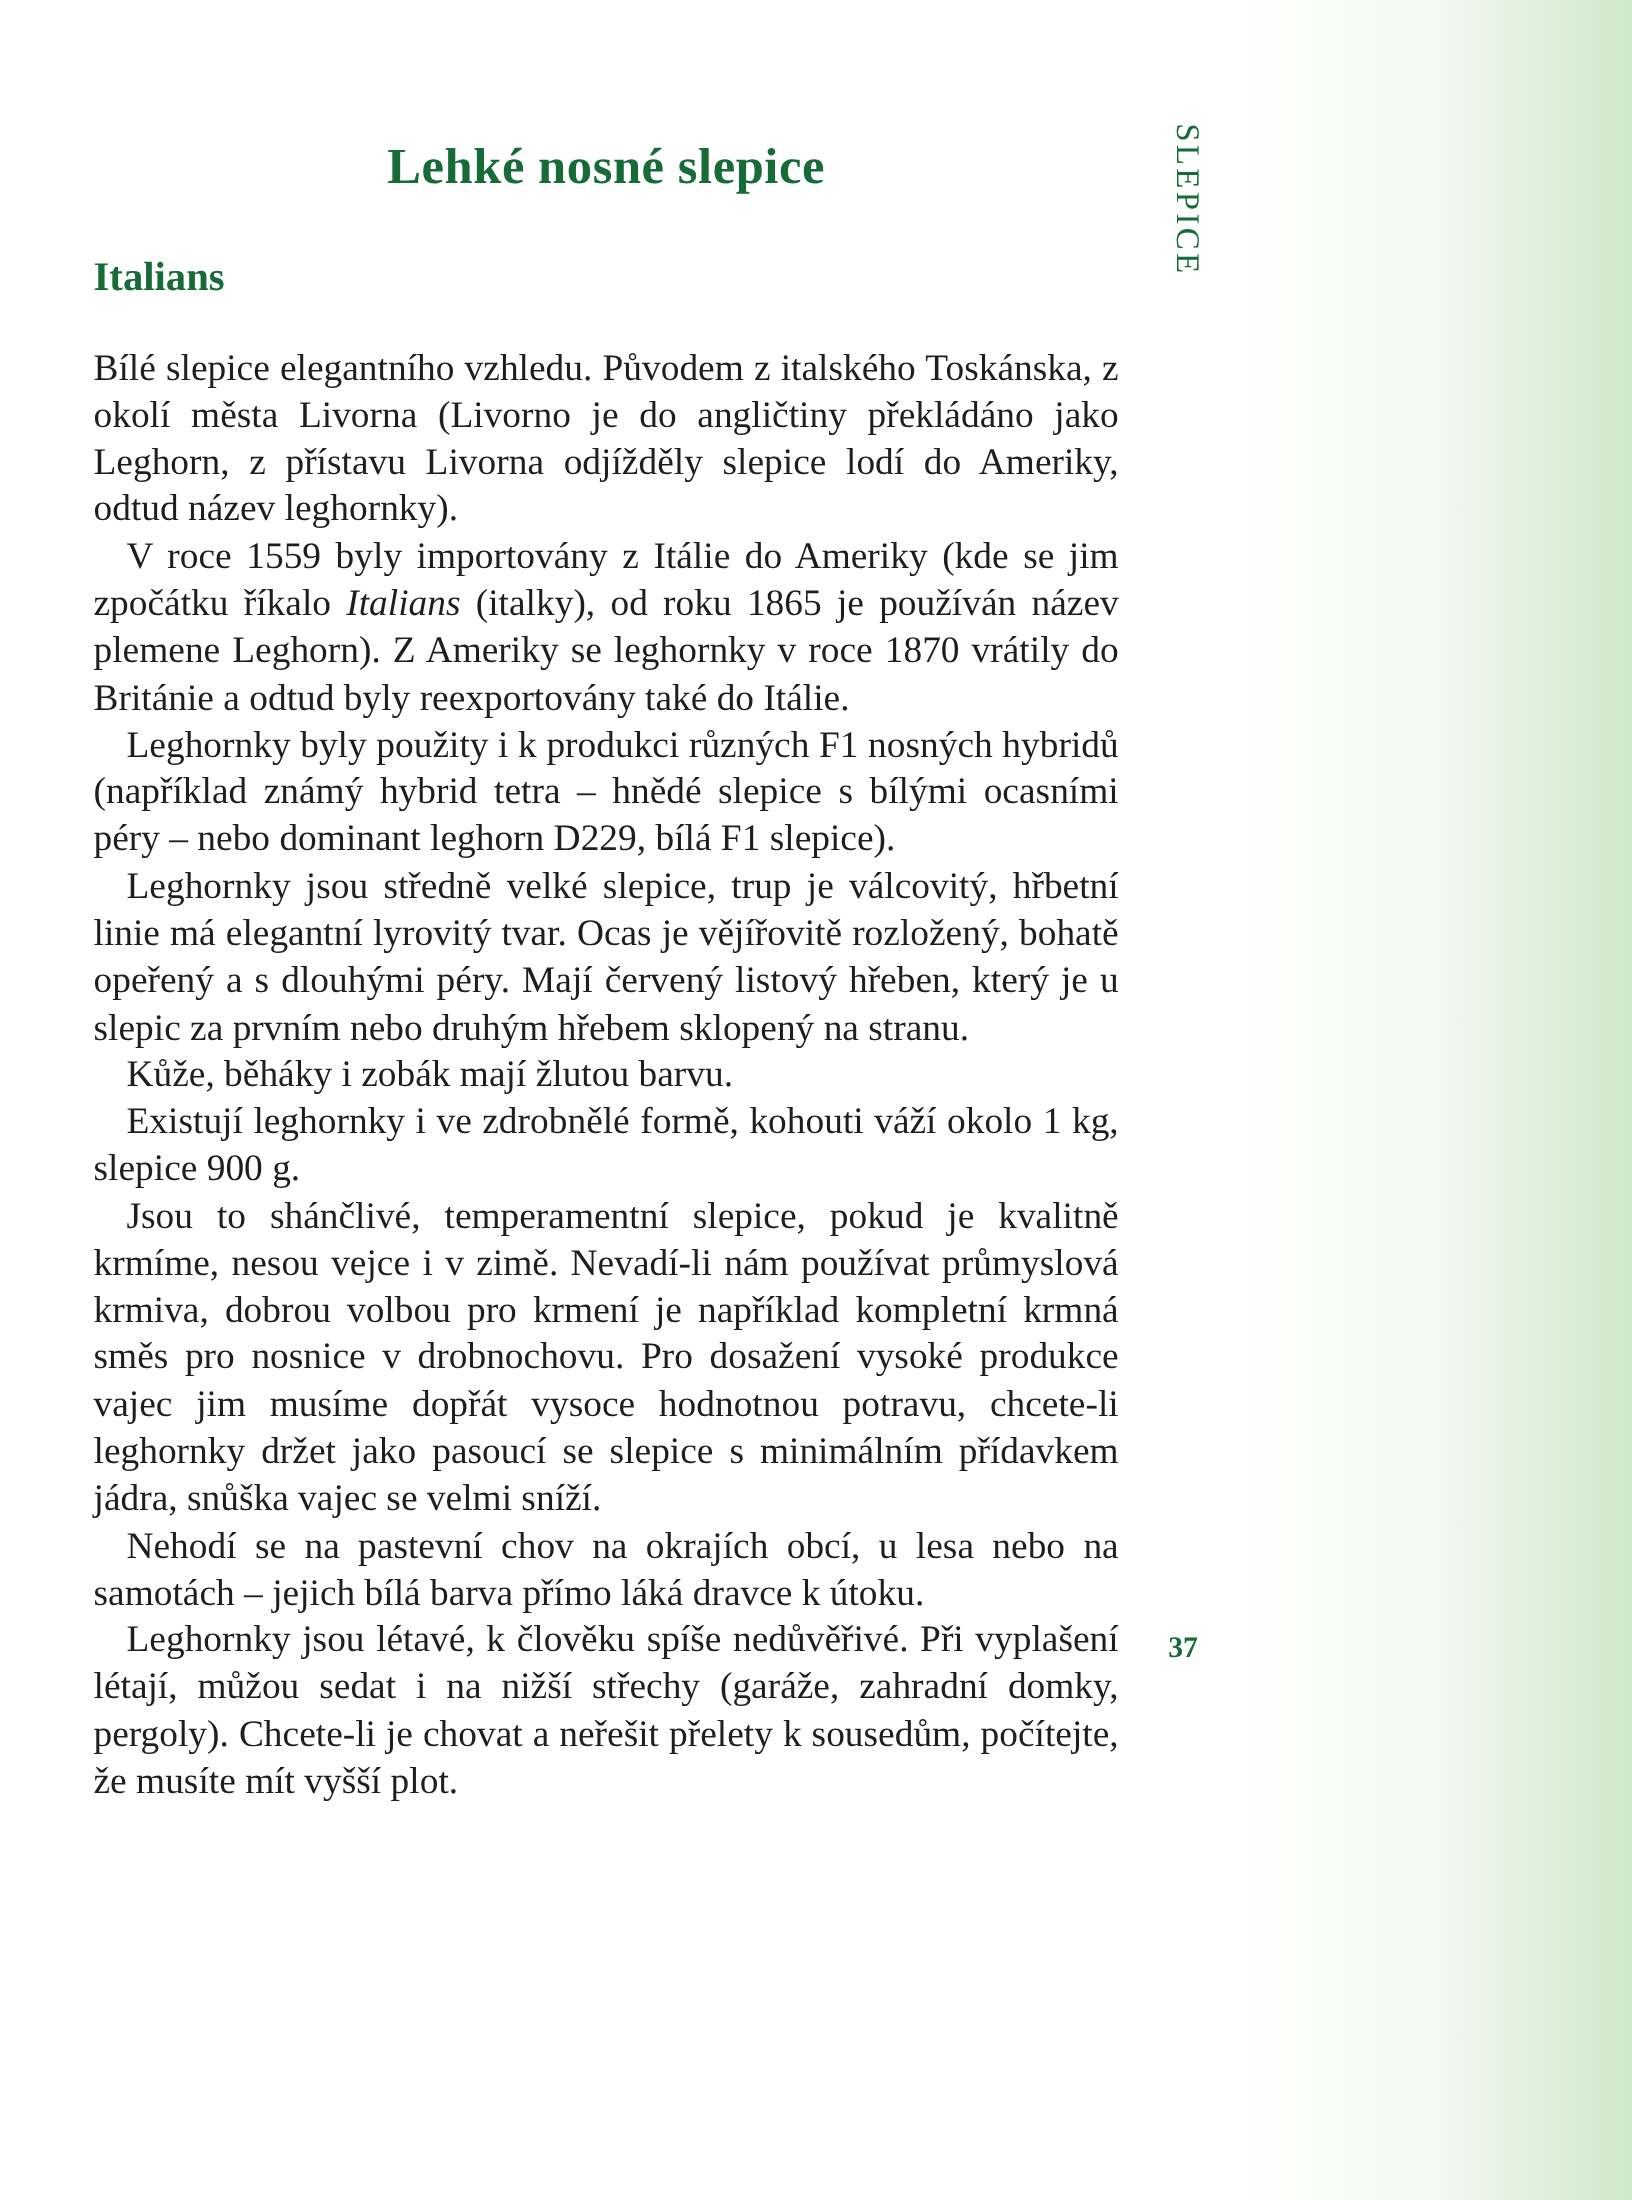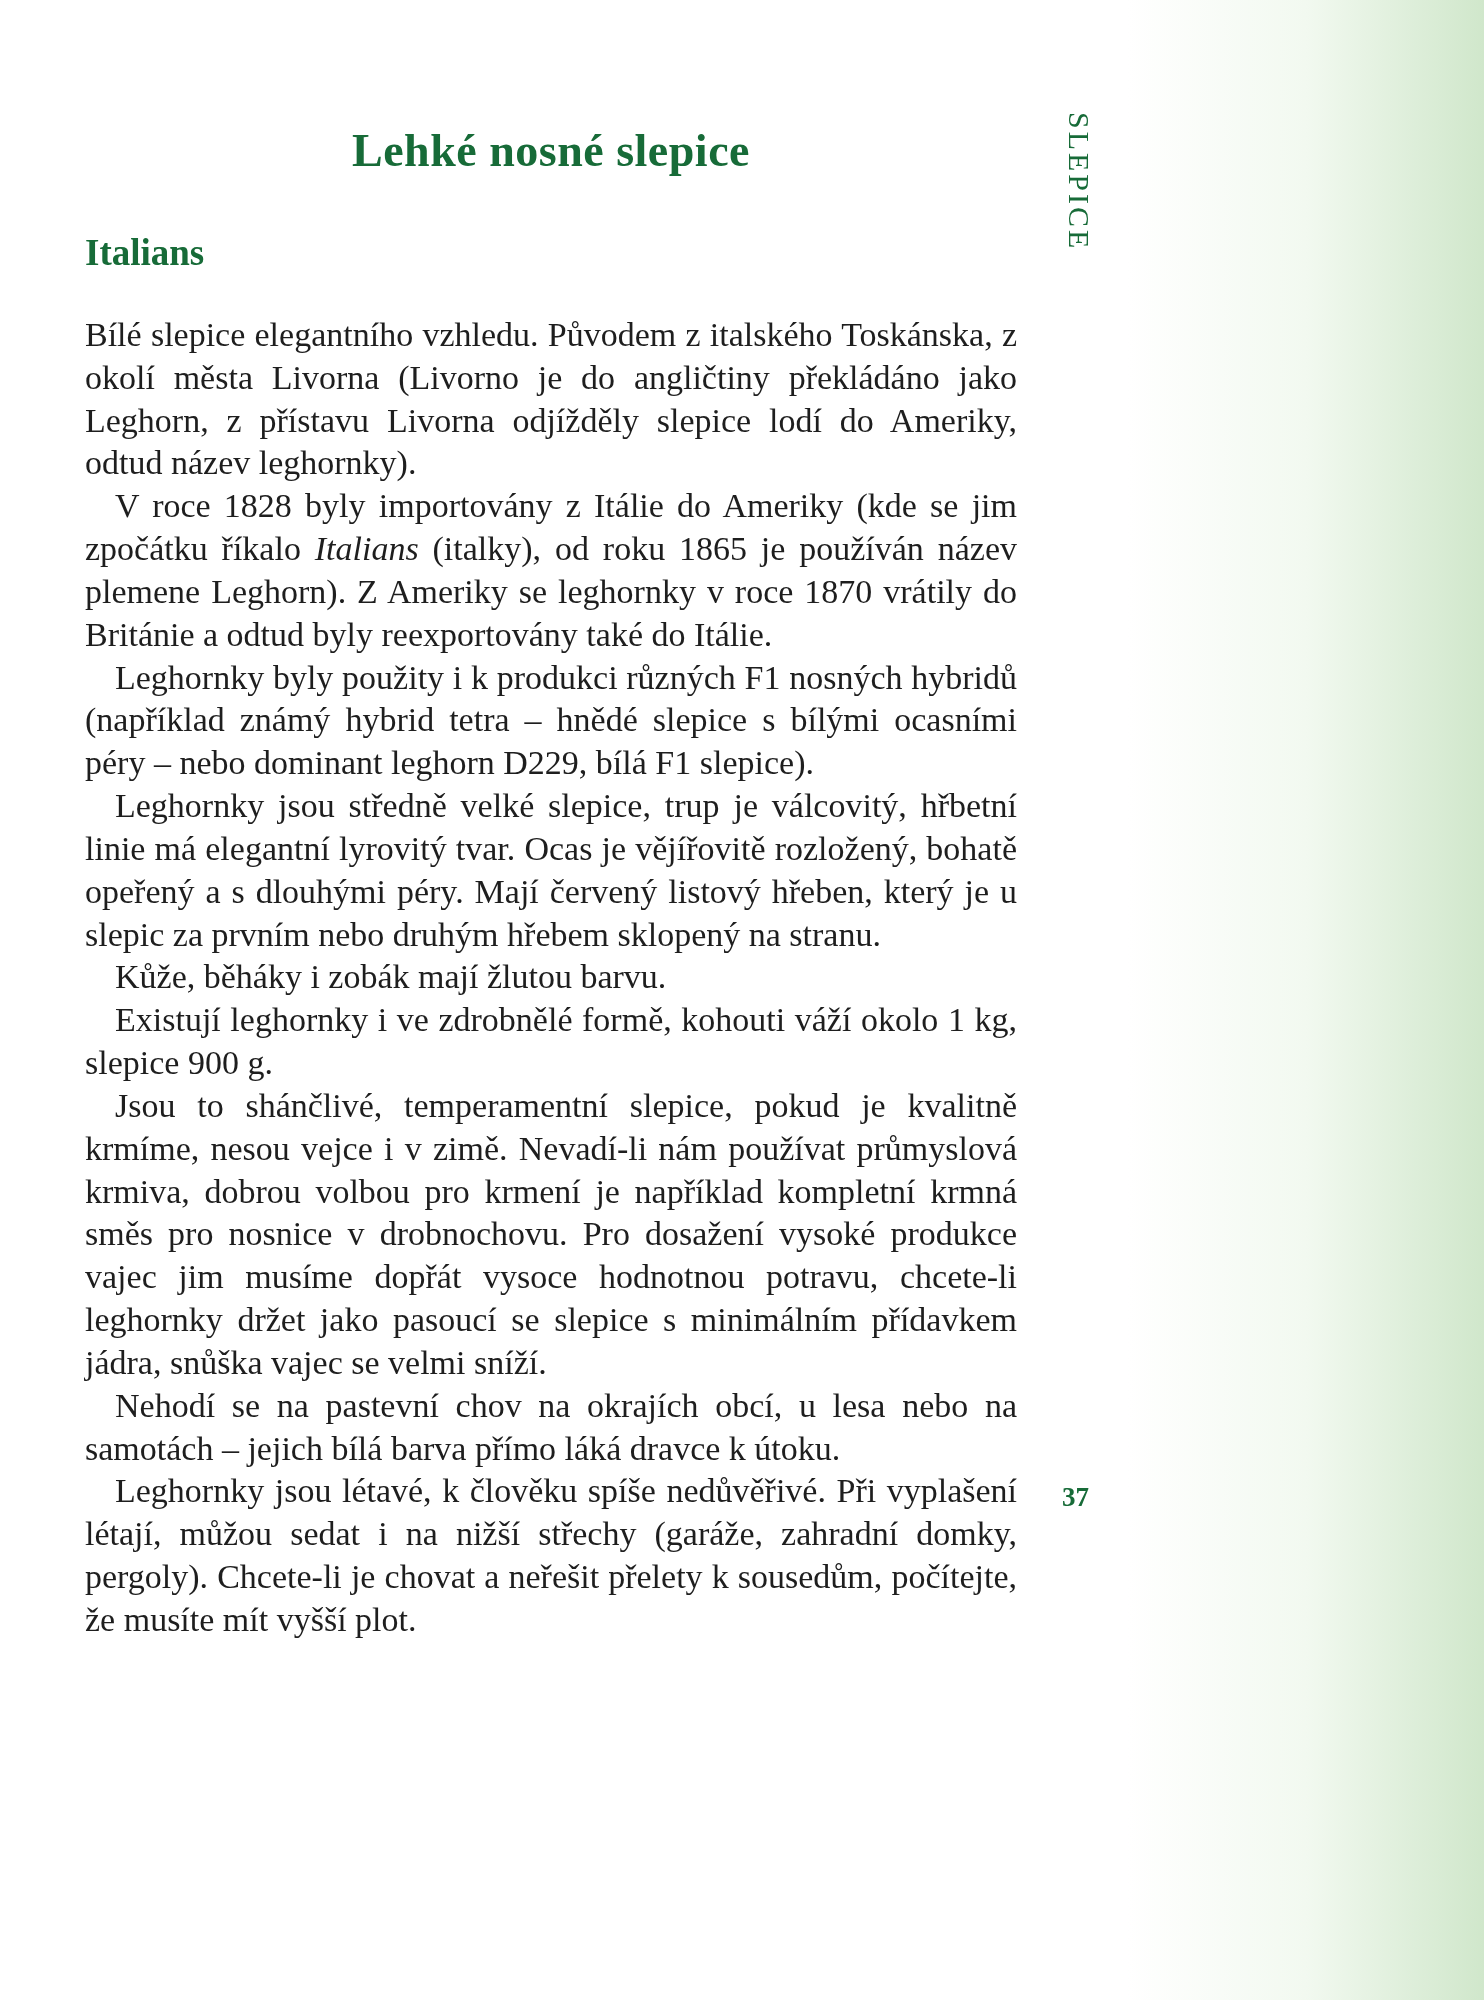--- a/index.html
+++ b/index.html
@@ -61,21 +61,21 @@
 </style>
 </head>
 <body>
 
 <div class="page">
   <div class="content">
     <h1 class="title">Lehké nosné slepice</h1>
     <h2 class="heading">Italians</h2>
     <div class="bodytext">
         <p class="para"><span>Bílé slepice elegantního vzhledu. Původem z italského Toskánska, z okolí města Livorna (Livorno je do angličtiny překládáno jako Leghorn, z přístavu Livorna odjížděly slepice lodí do Ameriky, odtud název leghornky).</span></p>
-        <p class="para indent"><span>V roce 1828 byly importovány z Itálie do Ameriky (kde se jim zpočátku říkalo </span><span class="italic">Italians</span><span> (italky), od roku 1865 je používán název plemene Leghorn). Z Ameriky se leghornky v roce 1870 vrátily do Británie a odtud byly reexportovány také do Itálie.</span></p>
+        <p class="para indent"><span>V roce 1559 byly importovány z Itálie do Ameriky (kde se jim zpočátku říkalo </span><span class="italic">Italians</span><span> (italky), od roku 1865 je používán název plemene Leghorn). Z Ameriky se leghornky v roce 1870 vrátily do Británie a odtud byly reexportovány také do Itálie.</span></p>
         <p class="para indent"><span>Leghornky byly použity i k produkci různých F1 nosných hybridů (například známý hybrid tetra – hnědé slepice s bílými ocasními péry – nebo dominant leghorn D229, bílá F1 slepice).</span></p>
         <p class="para indent"><span>Leghornky jsou středně velké slepice, trup je válcovitý, hřbetní linie má elegantní lyrovitý tvar. Ocas je vějířovitě rozložený, bohatě opeřený a s dlouhými péry. Mají červený listový hřeben, který je u slepic za prvním nebo druhým hřebem sklopený na stranu.</span></p>
         <p class="para indent"><span>Kůže, běháky i zobák mají žlutou barvu.</span></p>
         <p class="para indent"><span>Existují leghornky i ve zdrobnělé formě, kohouti váží okolo 1 kg, slepice 900 g.</span></p>
         <p class="para indent"><span>Jsou to shánčlivé, temperamentní slepice, pokud je kvalitně krmíme, nesou vejce i v zimě. Nevadí-li nám používat průmyslová krmiva, dobrou volbou pro krmení je například kompletní krmná směs pro nosnice v drobnochovu. Pro dosažení vysoké produkce vajec jim musíme dopřát vysoce hodnotnou potravu, chcete-li leghornky držet jako pasoucí se slepice s minimálním přídavkem jádra, snůška vajec se velmi sníží.</span></p>
         <p class="para indent"><span>Nehodí se na pastevní chov na okrajích obcí, u lesa nebo na samotách – jejich bílá barva přímo láká dravce k útoku.</span></p>
         <p class="para indent"><span>Leghornky jsou létavé, k člověku spíše nedůvěřivé. Při vyplašení létají, můžou sedat i na nižší střechy (garáže, zahradní domky, pergoly). Chcete-li je chovat a neřešit přelety k sousedům, počítejte, že musíte mít vyšší plot.</span></p>
       </div>
   </div>
   <div class="side-tab">SLEPICE</div>

